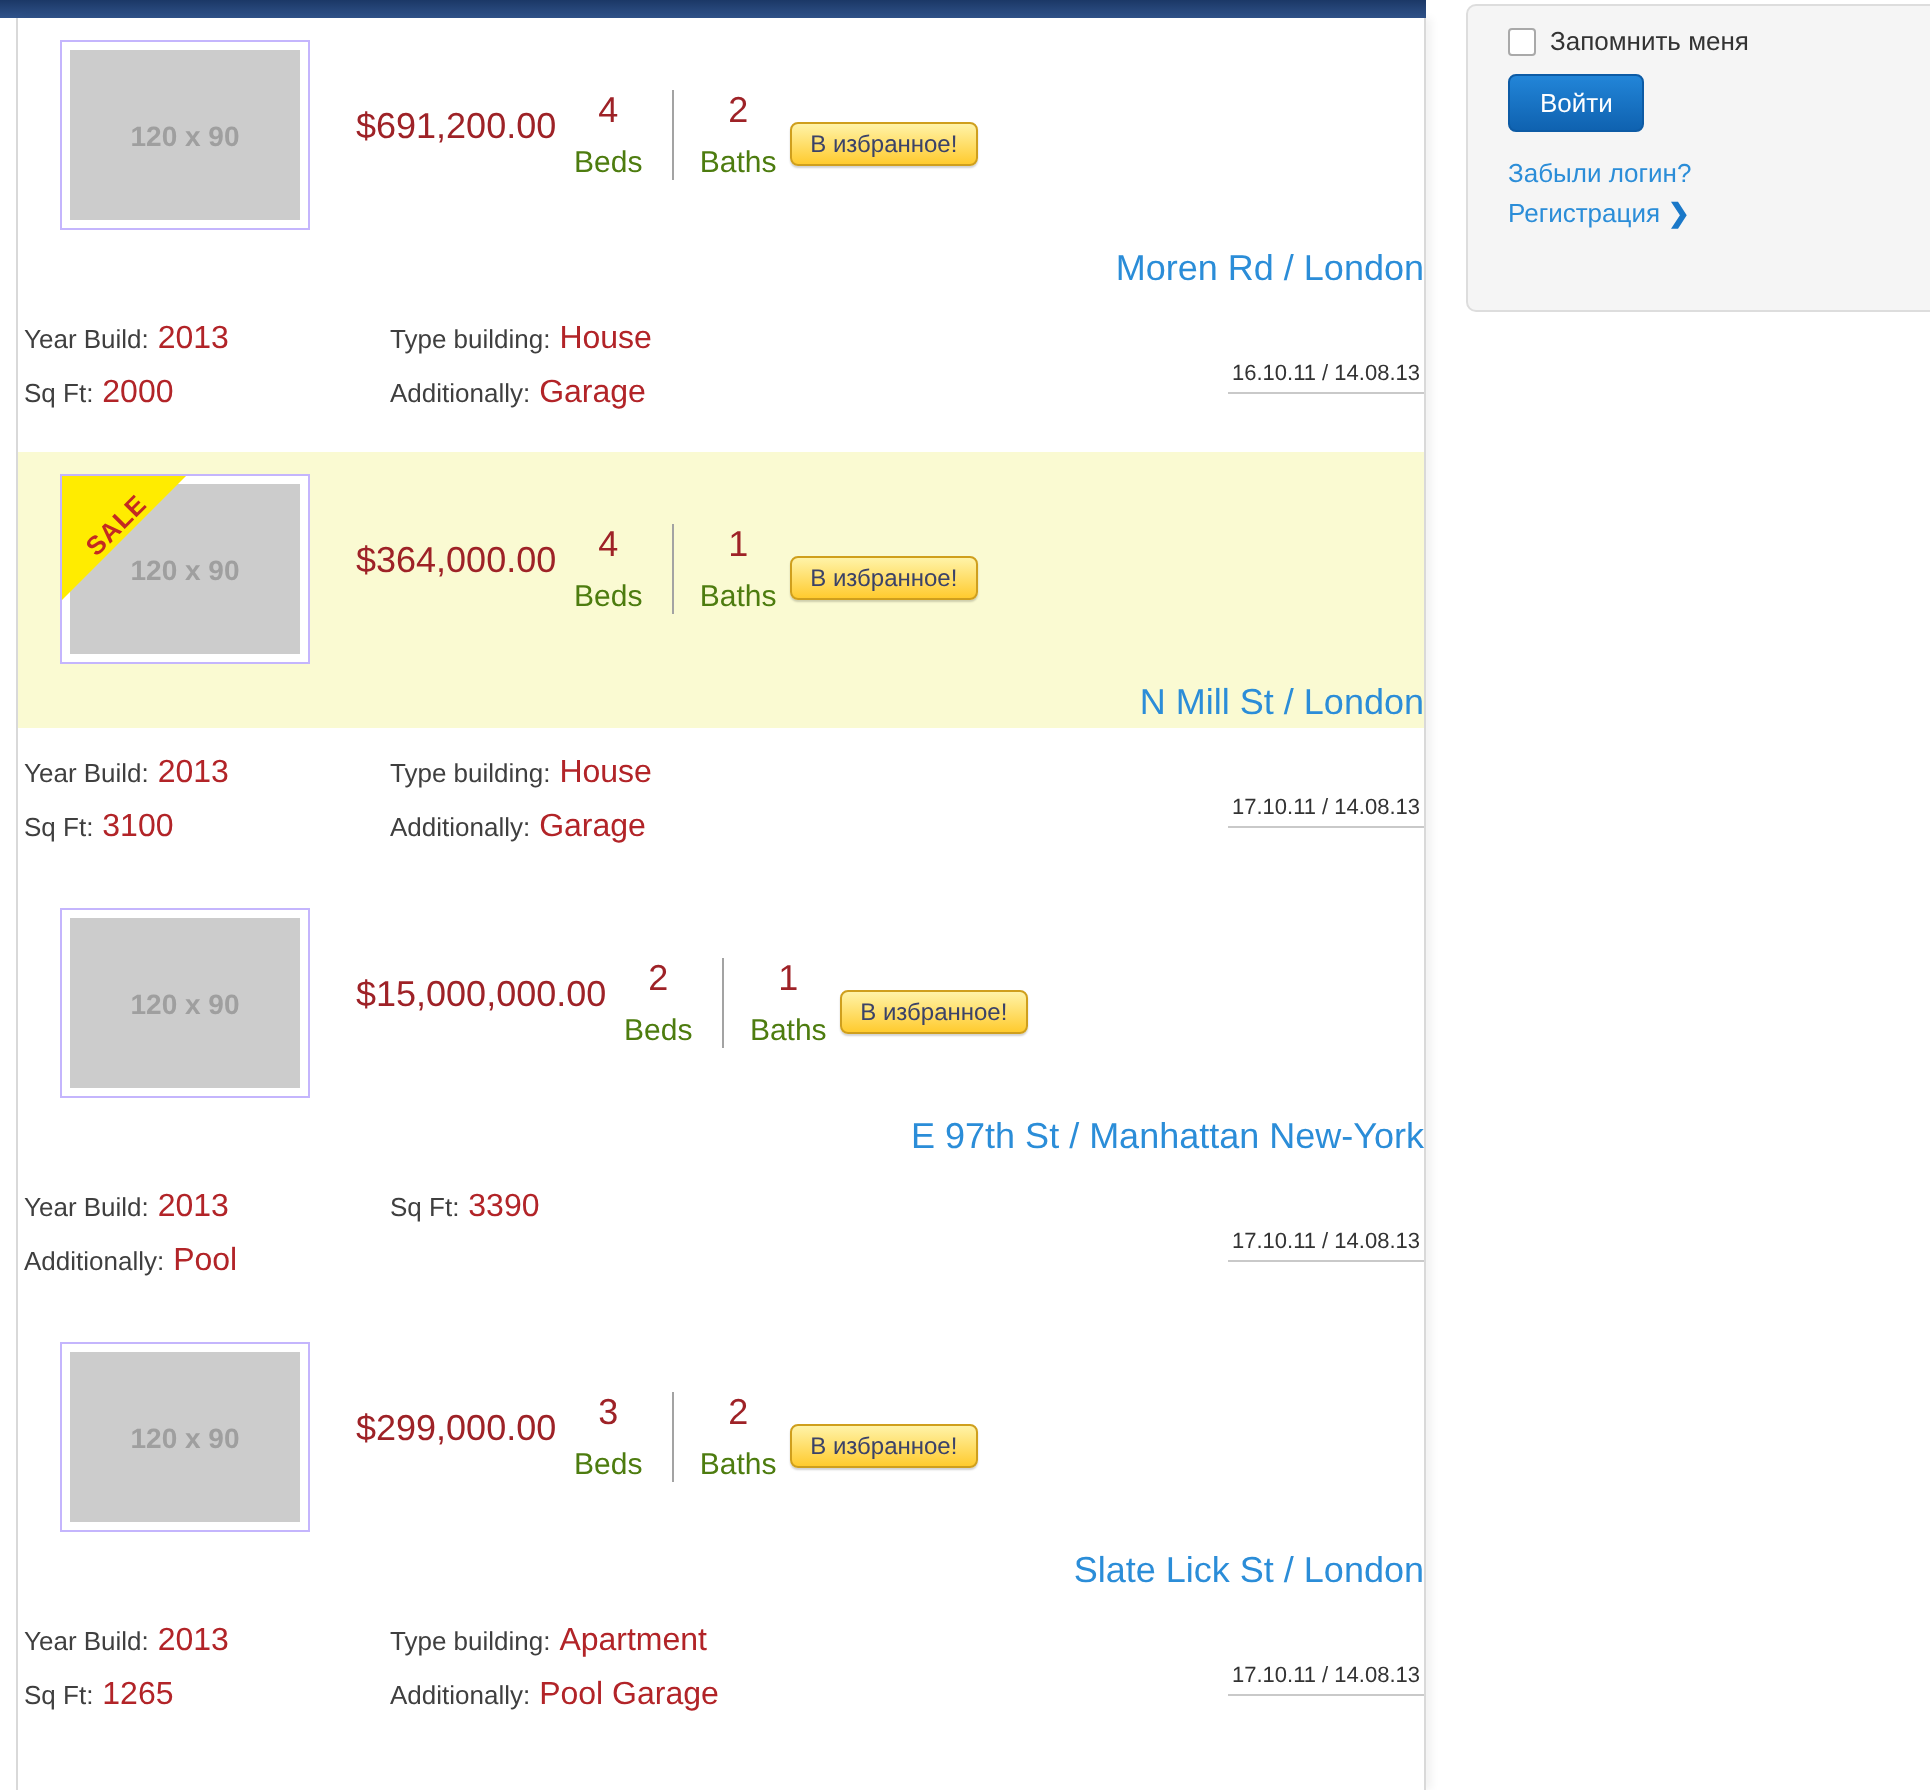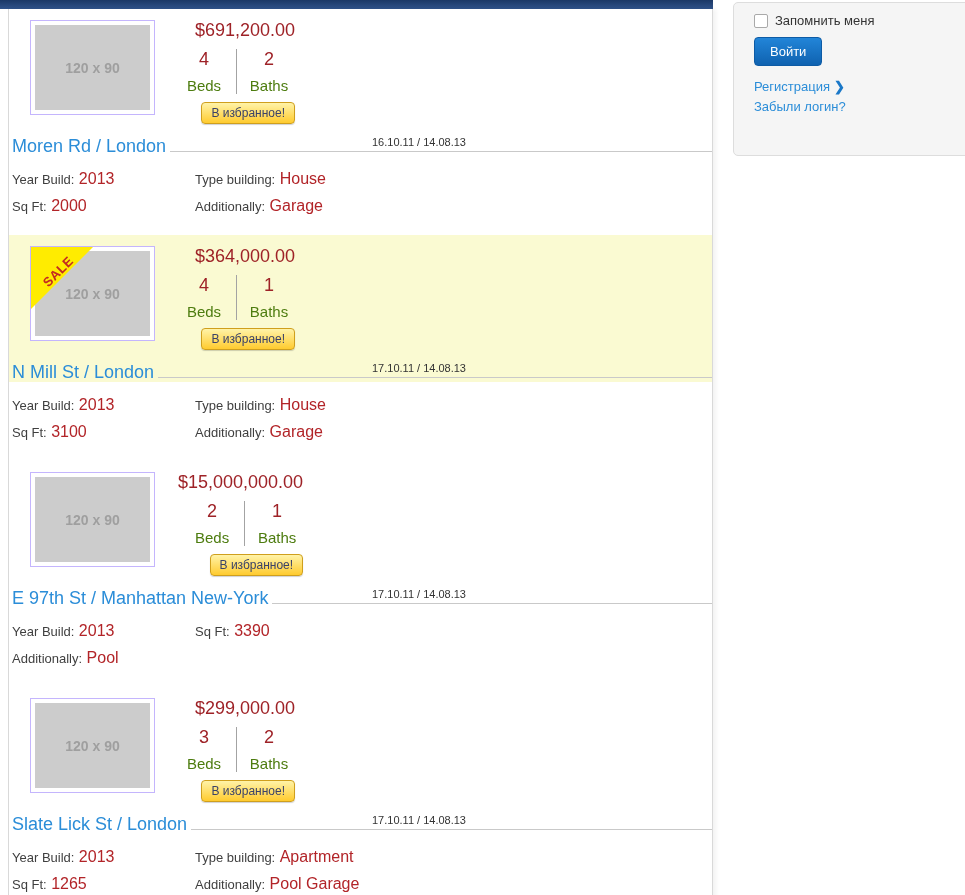--- a/index.html
+++ b/index.html
@@ -29,34 +29,34 @@
   .thumb-inner{
     width:115px;height:85px;background:#cccccc;color:#9f9f9f;
     font-weight:bold;font-size:14px;display:flex;align-items:center;justify-content:center;
   }
   .ribbon{position:absolute;top:0;left:0;width:0;height:0;
     border-top:62px solid #ffec00;border-right:62px solid transparent;}
   .ribbon-text{
     position:absolute;top:17px;left:-2px;width:58px;text-align:center;
     transform:rotate(-45deg);font-size:13px;font-weight:bold;color:#c32a22;letter-spacing:.5px;
   }
-  .info{margin-left:23px;display:flex;flex-direction:column;align-items:flex-end;}
+  .info{margin-left:23px;display:flex;flex-direction:row;align-items:center;}
   .price{font-size:18px;color:#9e2227;line-height:21px;margin-bottom:8px;}
   .bb{display:flex;align-items:stretch;}
   .bb-col{width:52px;text-align:center;}
   .bb-num{font-size:18px;color:#9e2227;line-height:21px;margin-bottom:7px;}
   .bb-lbl{font-size:15px;color:#4d7c0f;line-height:17px;}
   .vdiv{width:1px;background:#a3a3a3;margin:0 6px;}
   .fav{
     margin-top:8px;font-family:"Liberation Sans",sans-serif;font-size:12px;color:#3b4268;
     background:linear-gradient(to bottom,#fff3a8,#ffcb2f);
     border:1px solid #cf9f1d;border-radius:4px;padding:3px 9px;cursor:pointer;
     box-shadow:0 1px 1px rgba(0,0,0,.18);
   }
-  .addr-row{display:flex;align-items:flex-end;padding-left:3px;height:24px;}
+  .addr-row{display:flex;align-items:flex-end;padding-left:3px;height:24px;flex-direction:column;}
   .addr{font-size:18px;line-height:21px;color:#2b8dd8;text-decoration:none;
     position:relative;top:5px;white-space:nowrap;cursor:pointer;}
   .rule{border-bottom:1px solid #c9c9c9;height:6px;}
   .r1{flex:1 1 auto;margin-left:4px;}
   .r2{flex:0 0 244px;}
   .date{font-size:11px;color:#333;padding:0 2px 3px 2px;border-bottom:1px solid #c9c9c9;white-space:nowrap;margin-top:40px;}
   .details{padding:14px 12px 20px 3px;display:grid;grid-template-columns:183px auto;row-gap:9px;}
   .dl{font-size:13px;color:#3f3f3f;}
   .dv{font-size:16px;color:#b22428;}
   
@@ -237,16 +237,16 @@
   </div>
 </div>
 
 <aside class="login-box">
   <label class="remember-row">
     <input type="checkbox" style="">
     <span>Запомнить меня</span>
   </label>
   <button class="login-btn">Войти</button>
   <div class="login-links">
+    <a>Забыли логин?</a>
     <a><span>Регистрация</span><span class="arrow">❯</span></a>
-    <a>Забыли логин?</a>
   </div>
 </aside>
 
 </body></html>

